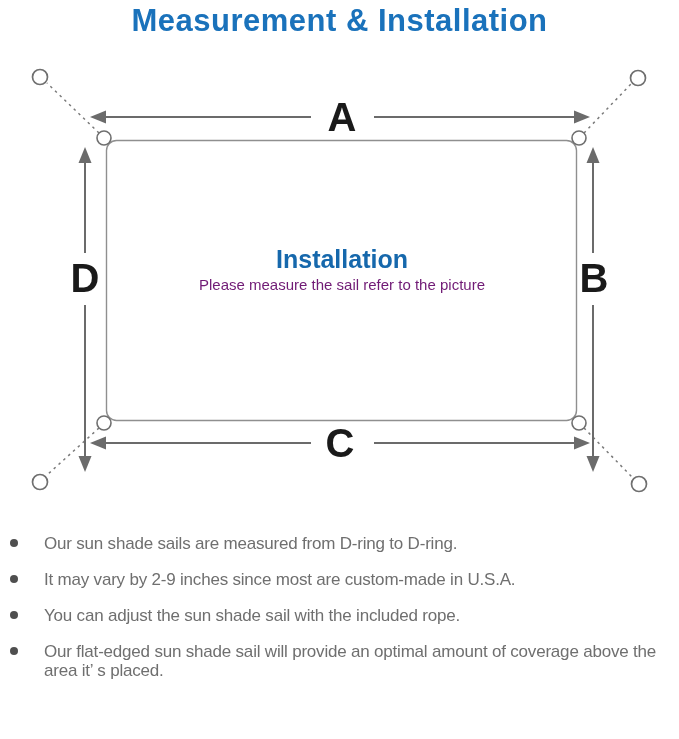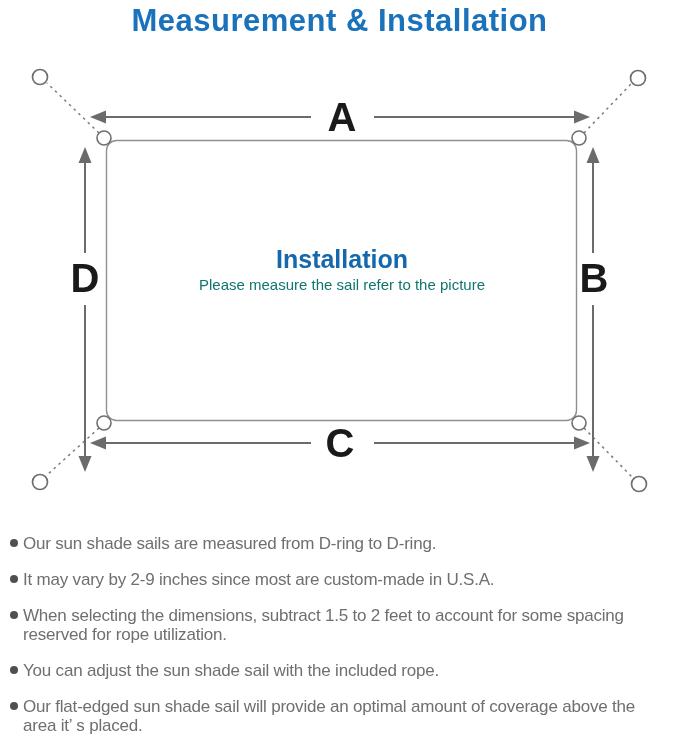--- a/index.html
+++ b/index.html
@@ -60,33 +60,33 @@
     font-size: 25px;
     line-height: 28px;
     font-weight: 700;
     color: #1668ac;
   }
   .center-subtitle {
     margin: 2px 0 0 0;
     font-size: 15px;
     line-height: 20px;
     font-weight: 400;
-    color: #0f766e;
+    color: #701a75;
   }
 
   
   .bullets {
     position: absolute;
     top: 524px; left: 10px; right: 8px;
     padding-top: 10px;
   }
   .bullets ul { list-style: none; margin: 0; padding: 0; }
   .bullets li {
     display: flex;
-    gap: 5px;
+    gap: 26px;
     margin-bottom: 17px;
     font-size: 17px;
     line-height: 19px;
     letter-spacing: -0.2px;
     color: #6f6f6f;
   }
   .bullet-dot {
     flex: 0 0 8px;
     width: 8px; height: 8px;
     margin-top: 5px;
@@ -172,24 +172,20 @@
       <li>
         <span class="bullet-dot"></span>
         <span>Our sun shade sails are measured from D-ring to D-ring.</span>
       </li>
       <li>
         <span class="bullet-dot"></span>
         <span>It may vary by 2-9 inches since most are custom-made in U.S.A.</span>
       </li>
       <li>
         <span class="bullet-dot"></span>
-        <span>When selecting the dimensions, subtract 1.5 to 2 feet to account for some spacing reserved for rope utilization.</span>
-      </li>
-      <li>
-        <span class="bullet-dot"></span>
         <span>You can adjust the sun shade sail with the included rope.</span>
       </li>
       <li>
         <span class="bullet-dot"></span>
         <span>Our flat-edged sun shade sail will provide an optimal amount of coverage above the area it’ s placed.</span>
       </li>
     </ul>
   </div>
 
 </div>

